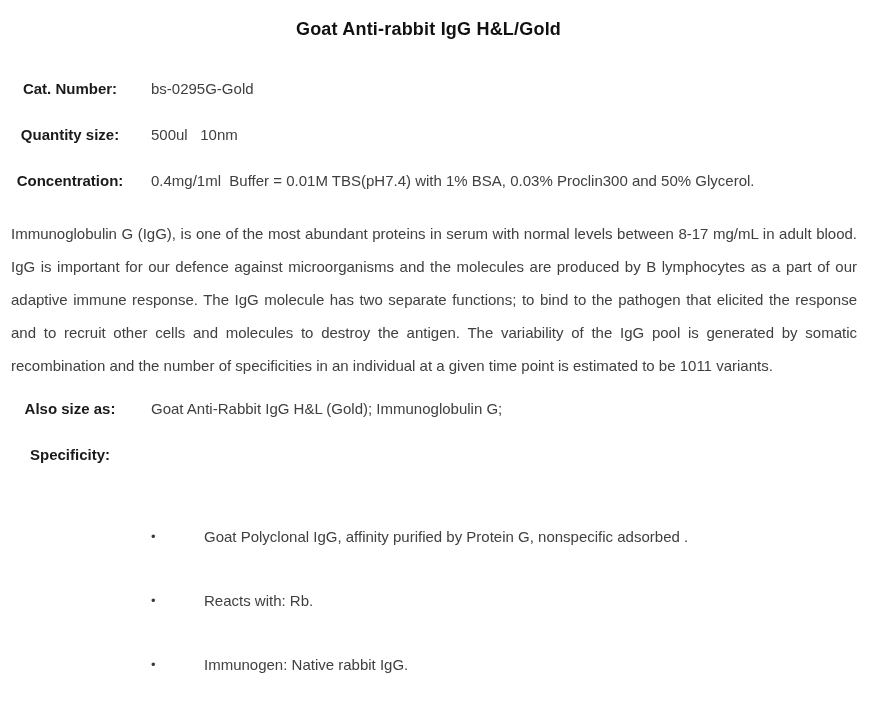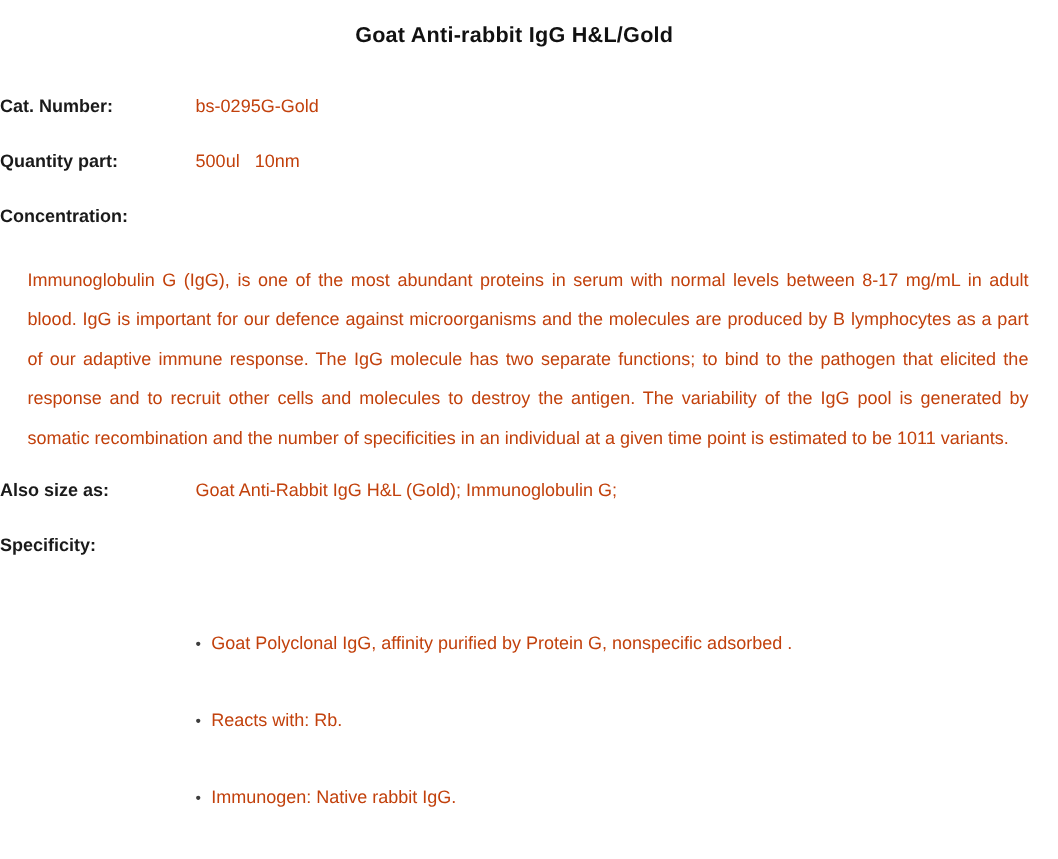--- a/index.html
+++ b/index.html
@@ -29,50 +29,51 @@
     margin: 0 0 38px 0;
     letter-spacing: 0.2px;
   }
   .row {
     display: flex;
     align-items: flex-start;
   }
   .row-label {
     flex: 0 0 140px;
     width: 140px;
-    text-align: left;
+    text-align: center;
     font-weight: bold;
     font-size: 15px;
     line-height: 20px;
     color: #1a1a1a;
     white-space: nowrap;
   }
   .row-value {
     flex: 1;
-    margin-left: 23px;
+    margin-left: 11px;
     font-size: 15px;
     line-height: 20px;
-    color: #c2410c;
+    color: #404040;
     white-space: pre-wrap;
   }
   .mb-single { margin-bottom: 26px; }
   .value-justify {
     text-align: justify;
     line-height: 33px;
   }
   .mb-background { margin-bottom: 17px; }
   .mb-spec { margin-bottom: 17px; }
   .spec-list {
     margin: 0;
     padding: 0;
     list-style: none;
   }
   .spec-item {
     display: flex;
     line-height: 24px;
+    gap: 40px;
   }
   .bullet {
     flex: 0 0 auto;
     width: 13px;
     color: #3d3d3d;
     font-size: 13px;
     line-height: 24px;
   }
   .bullet::before { content: "\2022"; }
   .spec-text {
@@ -86,26 +87,27 @@
 <div class="page">
 
   <h1 class="doc-title">Goat Anti-rabbit IgG H&amp;L/Gold</h1>
 
   <div class="row mb-single">
     <div class="row-label">Cat. Number:</div>
     <div class="row-value">bs-0295G-Gold</div>
   </div>
 
   <div class="row mb-single">
-    <div class="row-label">Quantity part:</div>
+    <div class="row-label">Quantity size:</div>
     <div class="row-value">500ul   10nm</div>
   </div>
 
   <div class="row mb-single">
     <div class="row-label">Concentration:</div>
+    <div class="row-value">0.4mg/1ml  Buffer = 0.01M TBS(pH7.4) with 1% BSA, 0.03% Proclin300 and 50% Glycerol.</div>
   </div>
 
   <div class="row mb-background">
     <div class="row-value value-justify">Immunoglobulin G (IgG), is one of the most abundant proteins in serum with normal levels between 8-17 mg/mL in adult blood. IgG is important for our defence against microorganisms and the molecules are produced by B lymphocytes as a part of our adaptive immune response. The IgG molecule has two separate functions; to bind to the pathogen that elicited the response and to recruit other cells and molecules to destroy the antigen. The variability of the IgG pool is generated by somatic recombination and the number of specificities in an individual at a given time point is estimated to be 1011 variants.</div>
   </div>
 
   <div class="row mb-single">
     <div class="row-label">Also size as:</div>
     <div class="row-value">Goat Anti-Rabbit IgG H&amp;L (Gold); Immunoglobulin G;</div>
   </div>

